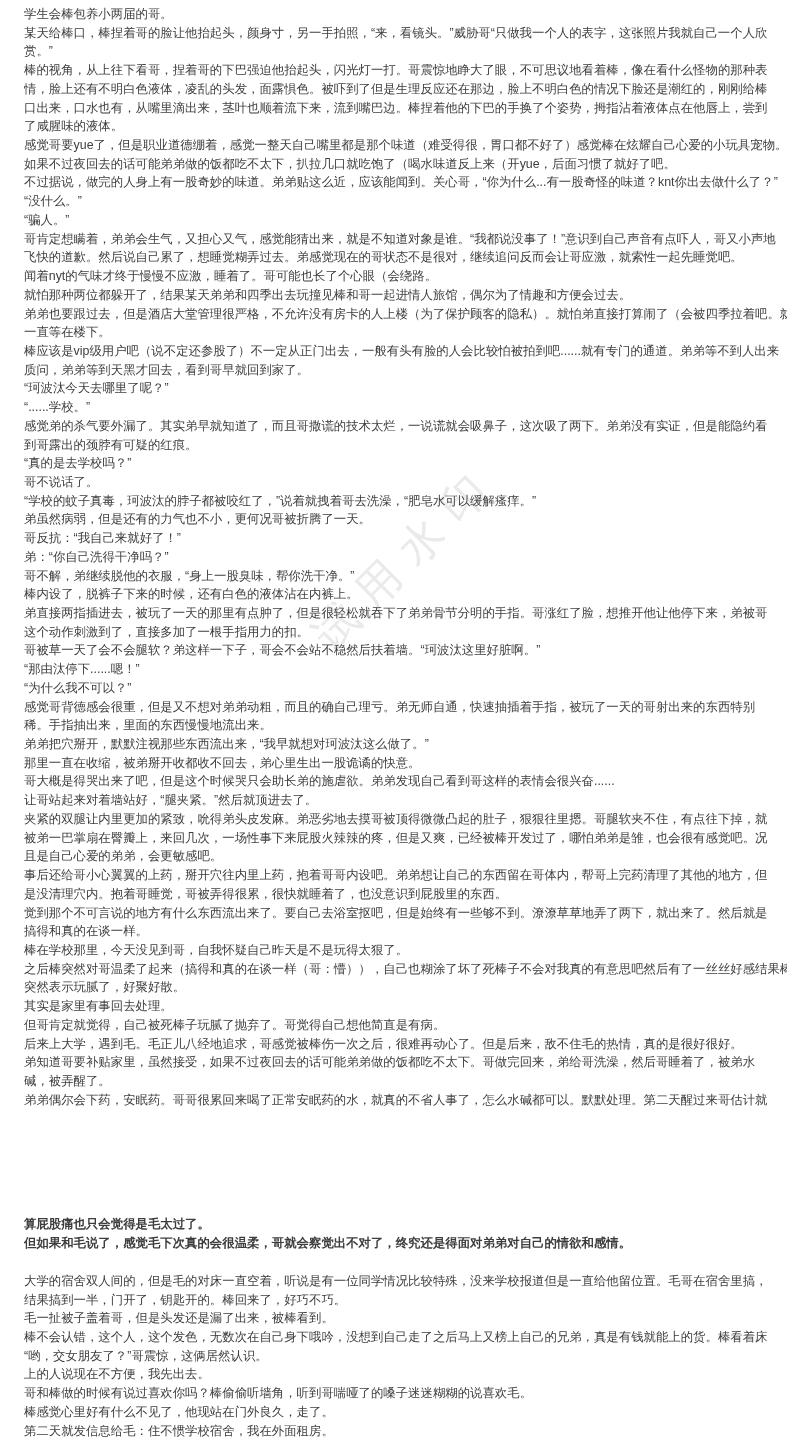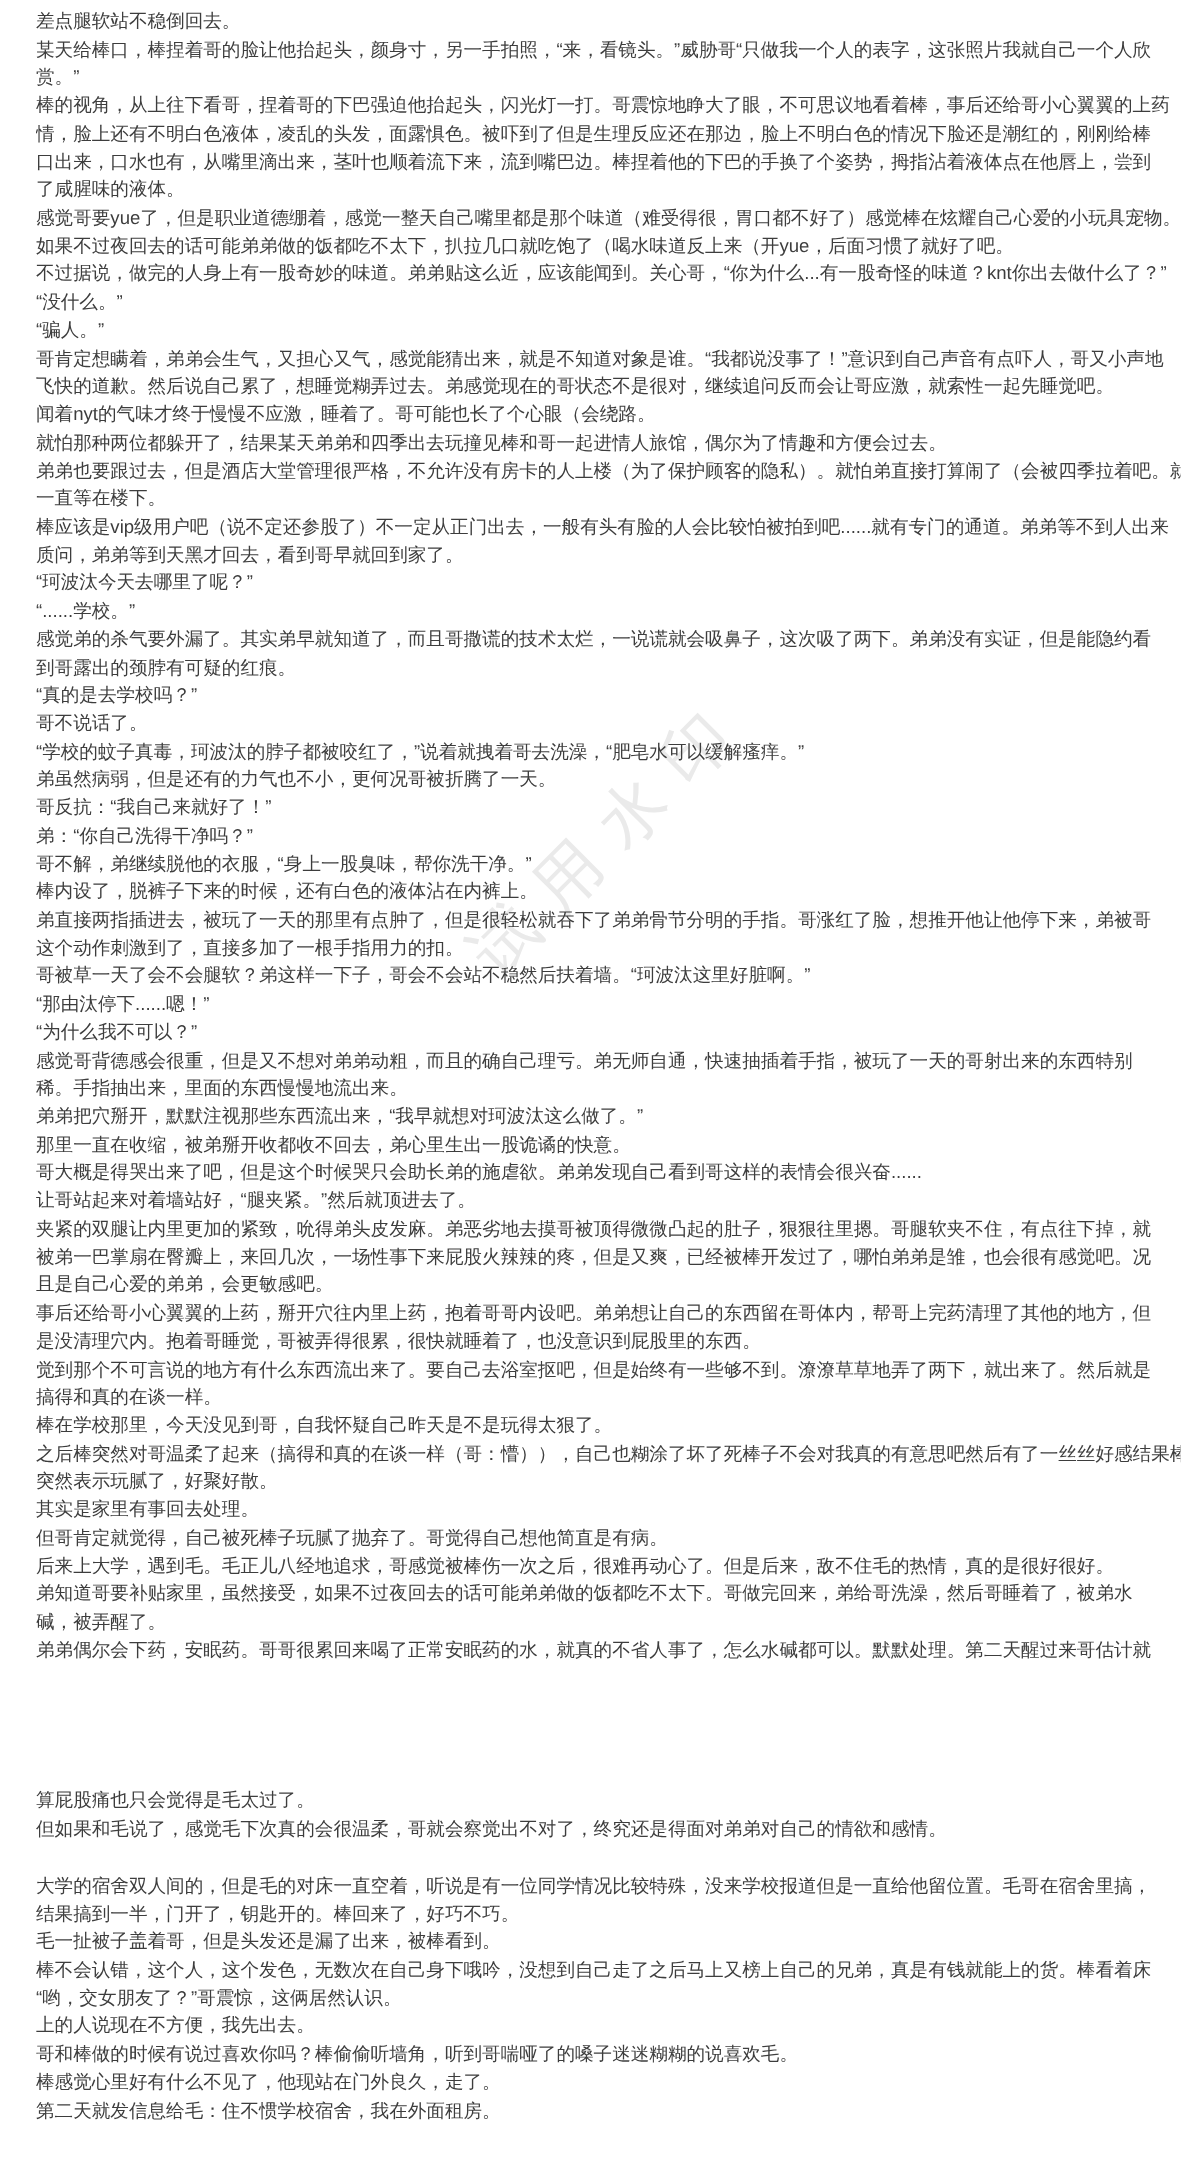--- a/index.html
+++ b/index.html
@@ -33,42 +33,42 @@
   }
   .text-block {
     position: relative;
     z-index: 1;
     padding-left: 24px;
     padding-right: 6px;
   }
   .text-block.first {
     padding-top: 5px;
   }
-  .gap-large { margin-top: 82px; }
+  .gap-large { margin-top: 106px; font-weight: bold; }
   .gap-small { margin-top: 19px; }
   .line {
     height: 18.72px;
     line-height: 18.72px;
     font-size: 12.4px;
     color: #3d3d3d;
     white-space: pre;
     overflow: hidden;
   }
 </style>
 </head>
 <body>
 
 <div class="page">
   <div class="watermark">试用水印</div>
 
   <div class="text-block first">
-      <div class="line">差点腿软站不稳倒回去。</div>
+      <div class="line">学生会棒包养小两届的哥。</div>
       <div class="line">某天给棒口，棒捏着哥的脸让他抬起头，颜身寸，另一手拍照，“来，看镜头。”威胁哥“只做我一个人的表字，这张照片我就自己一个人欣</div>
       <div class="line">赏。”</div>
-      <div class="line">棒的视角，从上往下看哥，捏着哥的下巴强迫他抬起头，闪光灯一打。哥震惊地睁大了眼，不可思议地看着棒，事后还给哥小心翼翼的上药</div>
+      <div class="line">棒的视角，从上往下看哥，捏着哥的下巴强迫他抬起头，闪光灯一打。哥震惊地睁大了眼，不可思议地看着棒，像在看什么怪物的那种表</div>
       <div class="line">情，脸上还有不明白色液体，凌乱的头发，面露惧色。被吓到了但是生理反应还在那边，脸上不明白色的情况下脸还是潮红的，刚刚给棒</div>
       <div class="line">口出来，口水也有，从嘴里滴出来，茎叶也顺着流下来，流到嘴巴边。棒捏着他的下巴的手换了个姿势，拇指沾着液体点在他唇上，尝到</div>
       <div class="line">了咸腥味的液体。</div>
       <div class="line">感觉哥要yue了，但是职业道德绷着，感觉一整天自己嘴里都是那个味道（难受得很，胃口都不好了）感觉棒在炫耀自己心爱的小玩具宠物。</div>
       <div class="line">如果不过夜回去的话可能弟弟做的饭都吃不太下，扒拉几口就吃饱了（喝水味道反上来（开yue，后面习惯了就好了吧。</div>
       <div class="line">不过据说，做完的人身上有一股奇妙的味道。弟弟贴这么近，应该能闻到。关心哥，“你为什么...有一股奇怪的味道？knt你出去做什么了？”</div>
       <div class="line">“没什么。”</div>
       <div class="line">“骗人。”</div>
       <div class="line">哥肯定想瞒着，弟弟会生气，又担心又气，感觉能猜出来，就是不知道对象是谁。“我都说没事了！”意识到自己声音有点吓人，哥又小声地</div>
       <div class="line">飞快的道歉。然后说自己累了，想睡觉糊弄过去。弟感觉现在的哥状态不是很对，继续追问反而会让哥应激，就索性一起先睡觉吧。</div>

